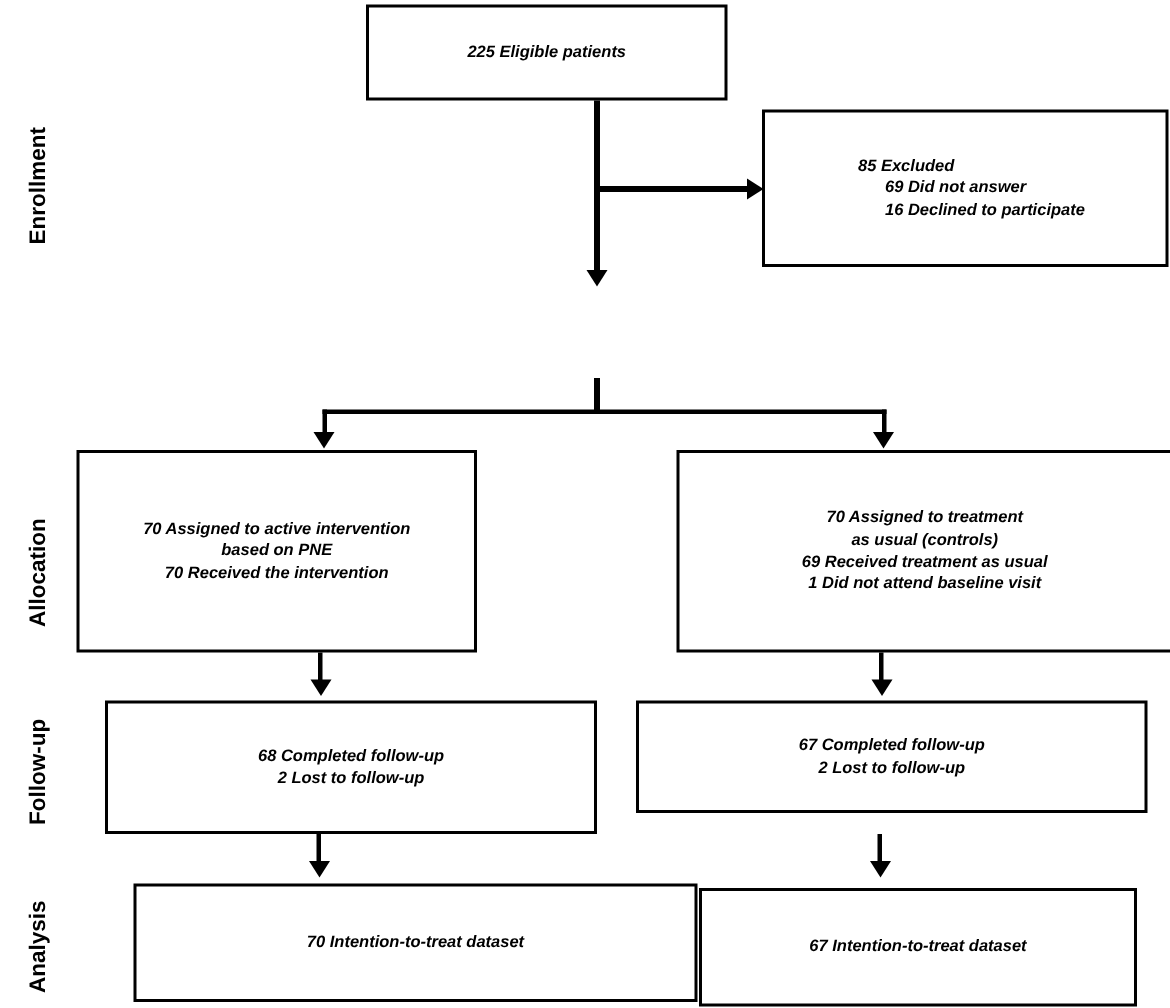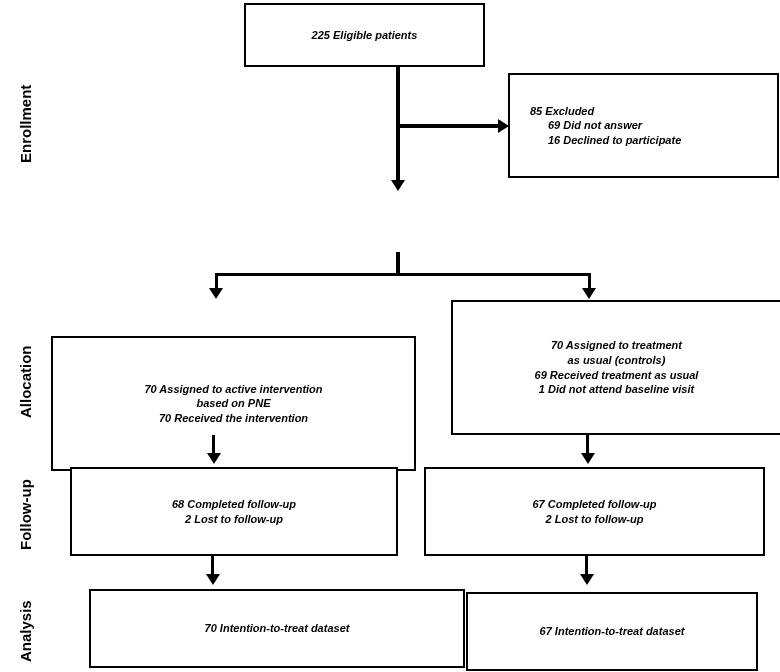--- a/index.html
+++ b/index.html
@@ -51,21 +51,21 @@
     display: block;
     font-weight: bold;
     font-size: 11px;
     line-height: 1.32;
     white-space: nowrap;
     color: #000000;
     font-style: italic;
   }
   .center .ln { text-align: center; }
   .leftal    { padding-left: 14px; }
-  .leftal .ln { text-align: left; }
+  .leftal .ln { text-align: left; margin-left: 42px; }
   .indent1 { padding-left: 18px; }
 
   
   .vline, .hline {
     position: absolute;
     background: #000000;
   }
   .arrow-down {
     position: absolute;
     width: 0;
@@ -115,21 +115,21 @@
   <div class="arrow-down" style="left:391px; top:180px;"></div>
 
 
   <div class="vline" style="left:396px; top:252px; width:4px; height:23px;"></div>
   <div class="hline" style="left:215px; top:273px; width:376px; height:3px;"></div>
   <div class="vline" style="left:215px; top:273px; width:3px; height:19px;"></div>
   <div class="arrow-down" style="left:209px; top:288px;"></div>
   <div class="vline" style="left:588px; top:273px; width:3px; height:19px;"></div>
   <div class="arrow-down" style="left:582px; top:288px;"></div>
 
-  <div class="node center" style="left:51px; top:300px; width:365px; height:135px;margin-top:36px;">
+  <div class="node center" style="left:51px; top:300px; width:267px; height:135px;">
     <div class="lines">
       <span class="ln">70 Assigned to active intervention</span>
       <span class="ln">based on PNE</span>
       <span class="ln">70 Received the intervention</span>
     </div>
   </div>
 
   <div class="node center" style="left:424px; top:300px; width:331px; height:135px;margin-left:27px;">
     <div class="lines">
       <span class="ln">70 Assigned to treatment</span>
@@ -144,21 +144,21 @@
   <div class="vline" style="left:586px; top:435px; width:3px; height:22px;"></div>
   <div class="arrow-down" style="left:581px; top:453px;"></div>
 
   <div class="node center" style="left:70px; top:467px; width:328px; height:89px;">
     <div class="lines">
       <span class="ln">68 Completed follow-up</span>
       <span class="ln">2 Lost to follow-up</span>
     </div>
   </div>
 
-  <div class="node center" style="left:424px; top:467px; width:341px; height:89px;">
+  <div class="node center" style="left:424px; top:467px; width:341px; height:75px;">
     <div class="lines">
       <span class="ln">67 Completed follow-up</span>
       <span class="ln">2 Lost to follow-up</span>
     </div>
   </div>
 
   <div class="vline" style="left:211px; top:556px; width:3px; height:22px;"></div>
   <div class="arrow-down" style="left:206px; top:574px;"></div>
   <div class="vline" style="left:585px; top:556px; width:3px; height:22px;"></div>
   <div class="arrow-down" style="left:580px; top:574px;"></div>

